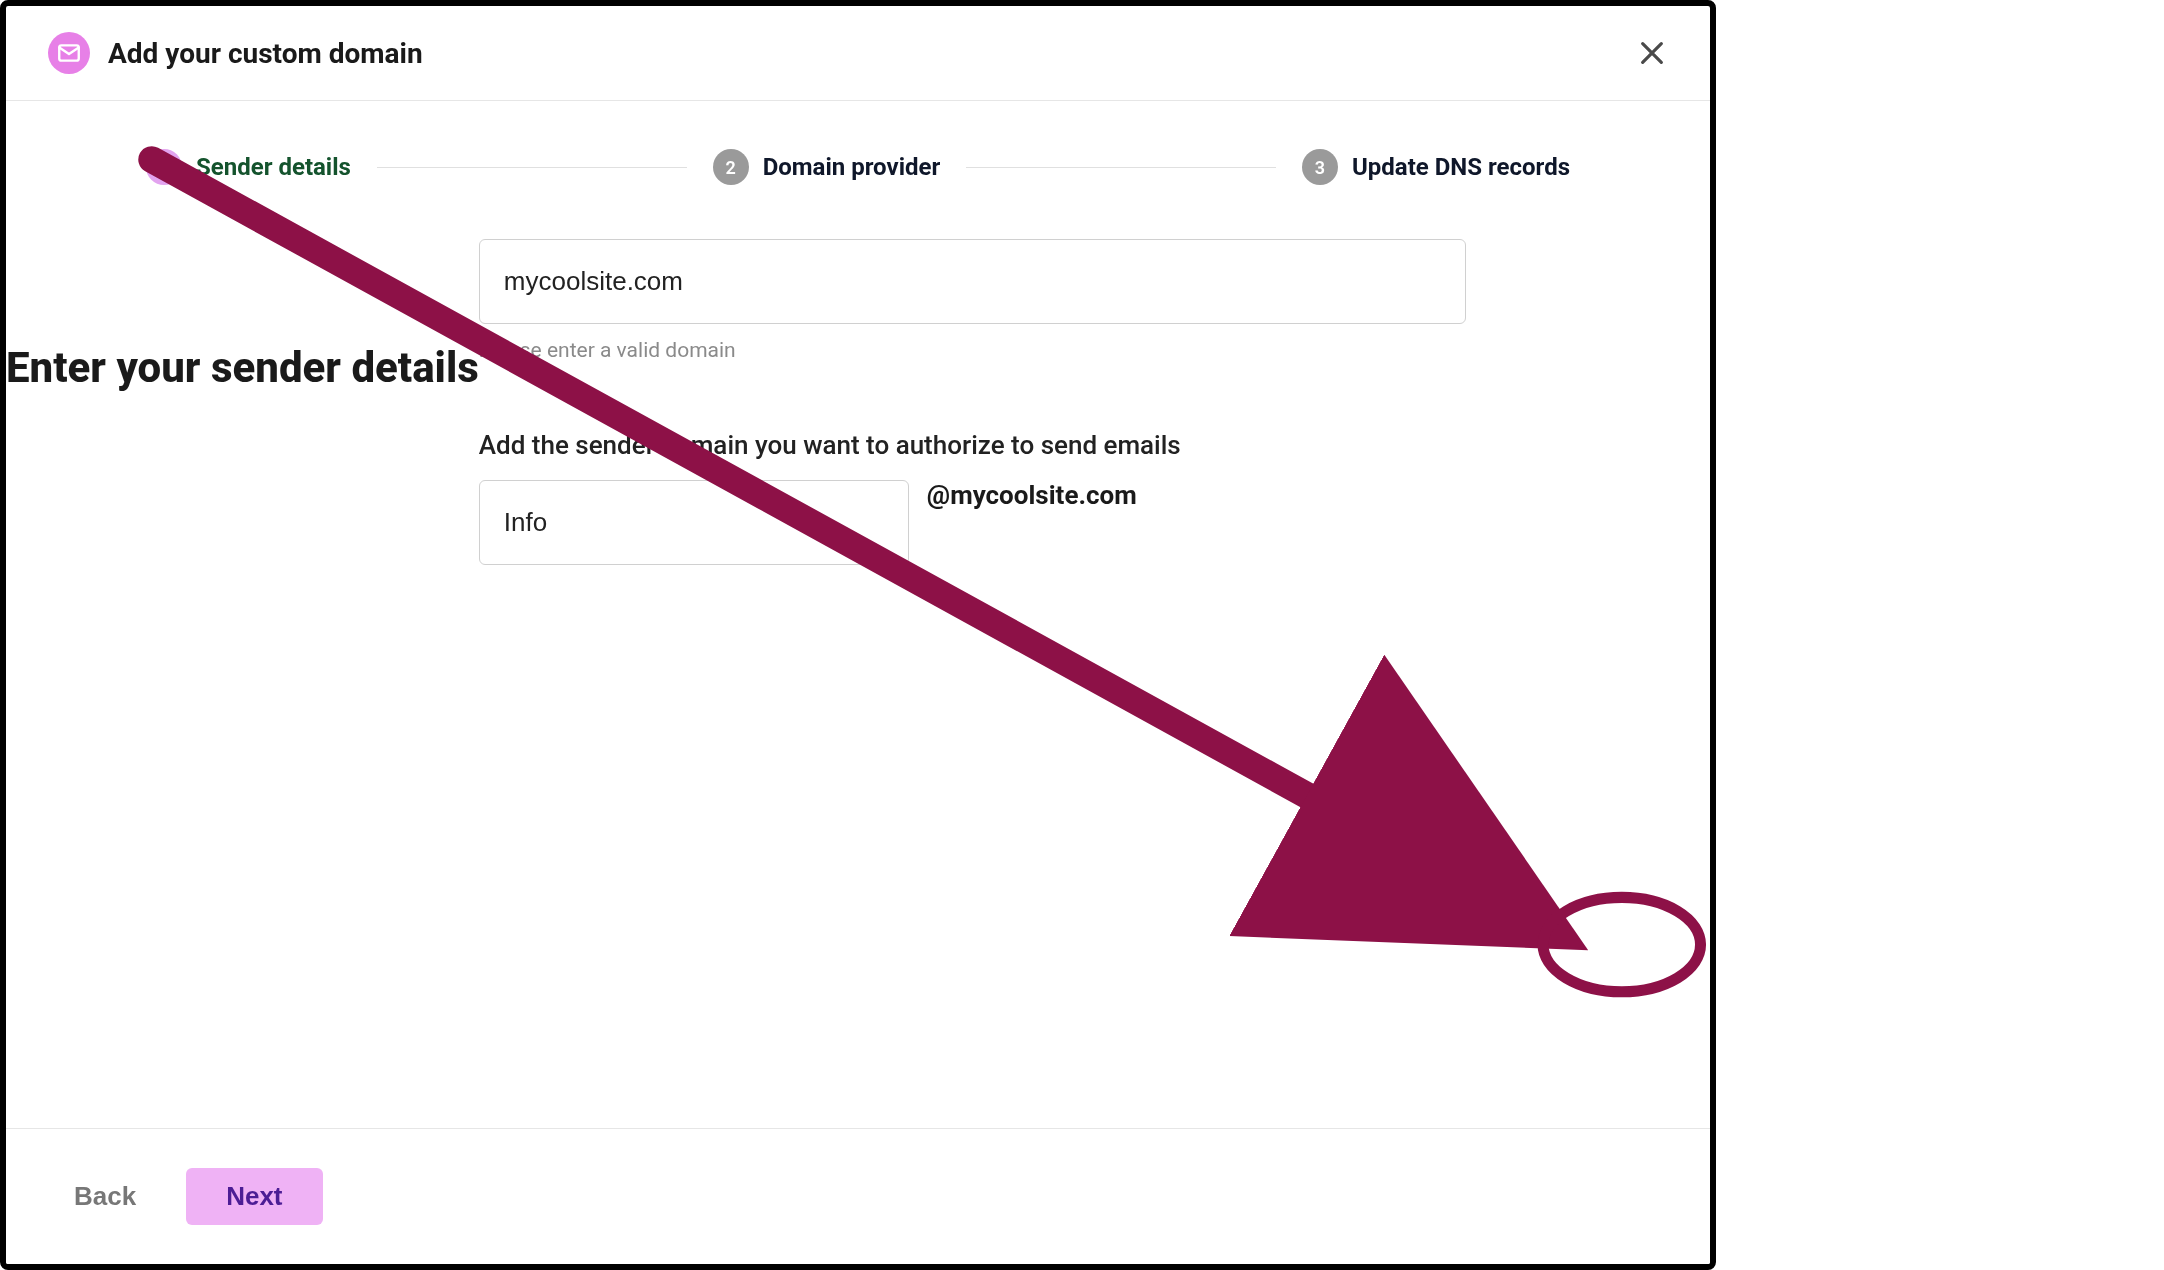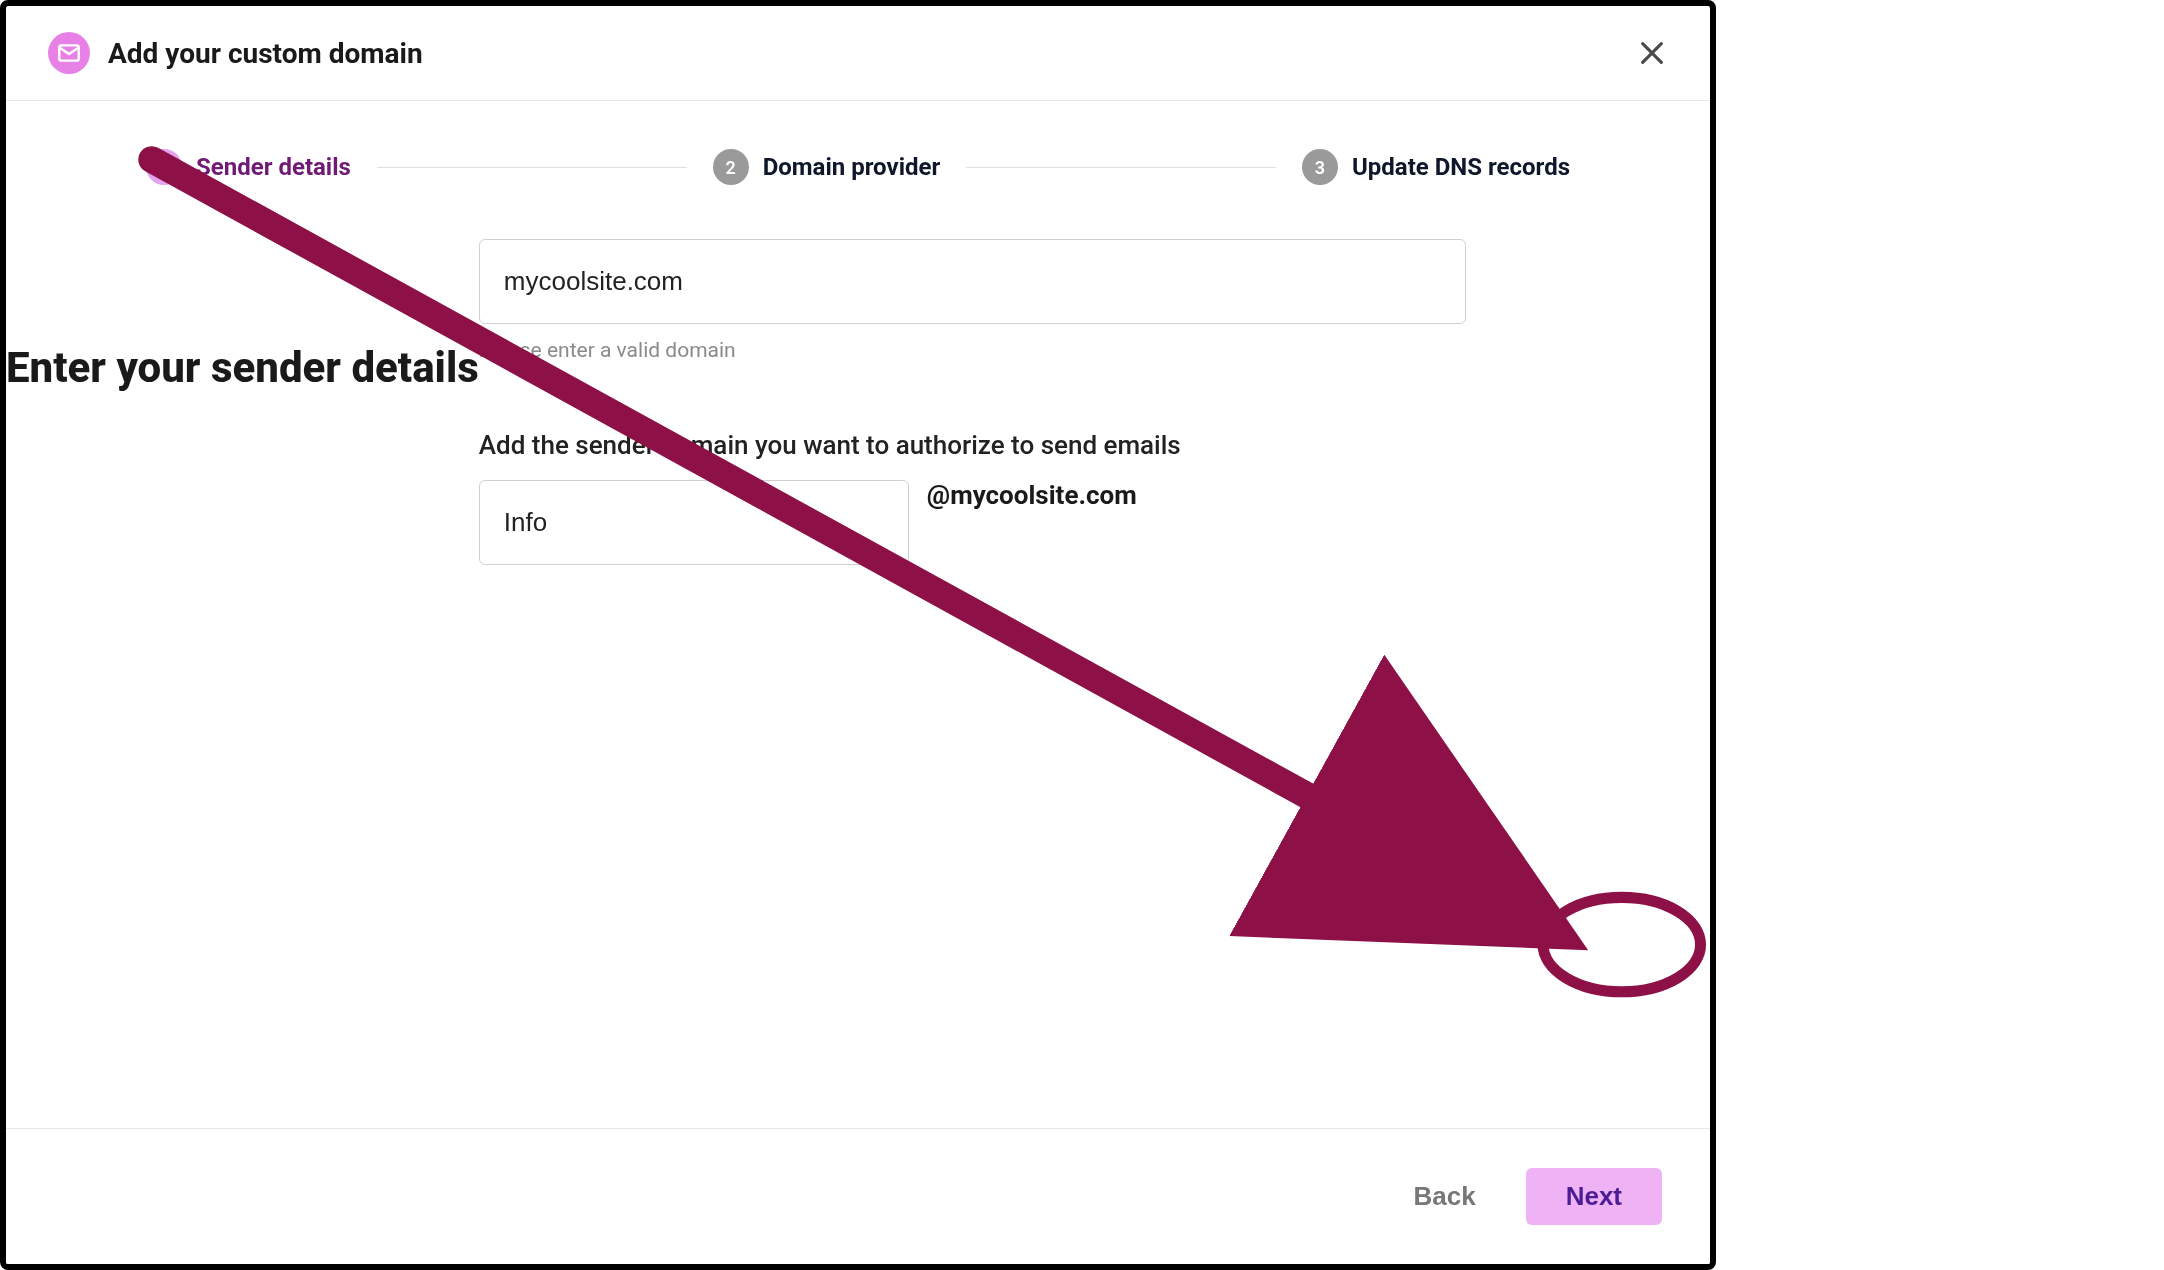--- a/index.html
+++ b/index.html
@@ -83,21 +83,21 @@
     background: #9a9a9a;
     flex-shrink: 0;
   }
   .step.active .step-circle { background: #e2a3ef; color: #5a2d66; }
   .step-label {
     font-size: 24px;
     font-weight: 700;
     color: #0f172a;
     white-space: nowrap;
   }
-  .step.active .step-label { color: #701a75; }
+  .step.active .step-label { color: #14532d; }
   .step-line {
     height: 1px;
     background: #e0e0e0;
     flex: 1;
     min-width: 240px;
     margin: 0 26px;
   }
 
   
   .content {
@@ -160,21 +160,20 @@
 
   
   .footer {
     position: absolute;
     left: 0;
     right: 0;
     bottom: 0;
     border-top: 1px solid #e6e6e6;
     padding: 34px 48px;
     display: flex;
-    justify-content: flex-end;
     align-items: center;
     gap: 30px;
     background: #fff;
   }
   .back-btn {
     font-size: 26px;
     font-weight: 700;
     color: #777;
     background: transparent;
     border: none;

